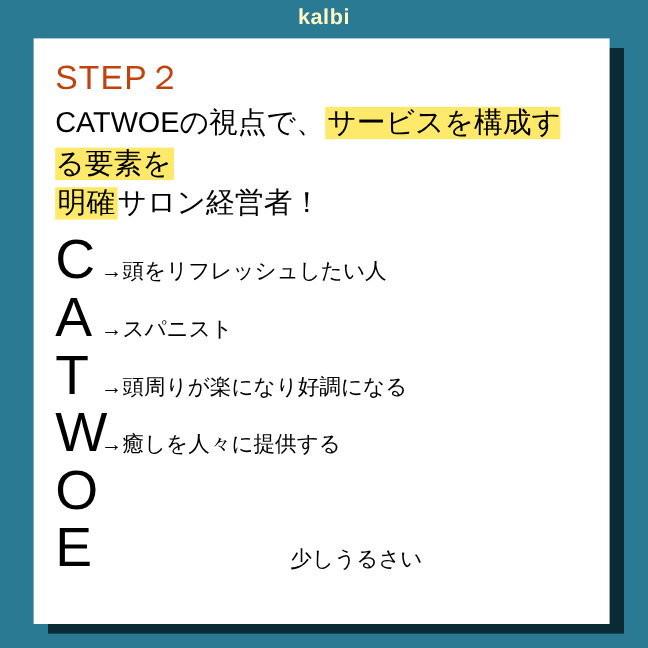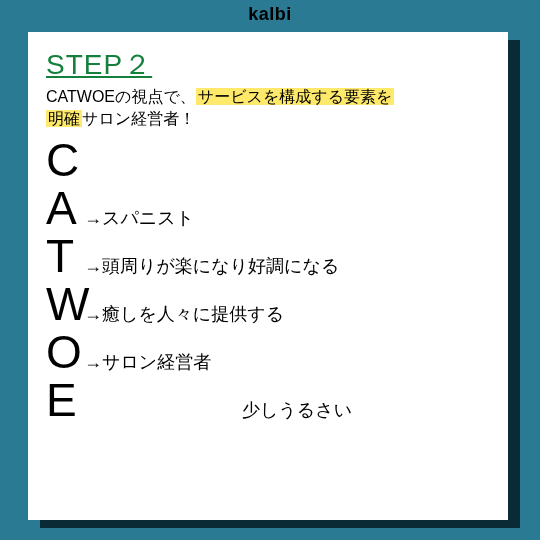--- a/index.html
+++ b/index.html
@@ -9,21 +9,21 @@
     background: #2a7a94;
     font-family: "Hiragino Sans", "Meiryo", sans-serif;
     position: relative;
     overflow: hidden;
   }
   .brand {
     position: absolute;
     top: 4px;
     left: 50%;
     transform: translateX(-50%);
-    color: #000000;
+    color: #fef9c3;
     font-weight: 700;
     font-size: 18px;
     letter-spacing: 0.5px;
   }
   .shadow {
     position: absolute;
     top: 40px;
     left: 40px;
     width: 480px;
     height: 488px;
@@ -35,26 +35,25 @@
     left: 28px;
     width: 480px;
     height: 488px;
     background: #ffffff;
     padding: 14px 18px 10px 18px;
   }
   .step {
     font-size: 28px;
     font-weight: 300;
     letter-spacing: 1px;
-    color: #15803d;
+    color: #c2410c;
     font-family: "Arial", sans-serif;
-    text-decoration: underline;
   }
   .subtitle {
-    font-size: 16px;
+    font-size: 24px;
     line-height: 1.4;
     color: #000;
     margin-top: 2px;
   }
   .hl {
     background: #ffe96b;
     padding: 0 2px;
   }
   .items {
     margin-top: 6px;
@@ -93,36 +92,36 @@
 <div class="shadow"></div>
 
 <div class="card">
   <div class="step">STEP２</div>
   <div class="subtitle">
     <span>CATWOEの視点で、</span><span class="hl">サービスを構成する要素を</span><br><span class="hl">明確</span><span>サロン経営者！</span>
   </div>
   <div class="items">
     <div class="row">
       <div class="letter">C</div>
+      <div class="desc">→頭をリフレッシュしたい人</div>
     </div>
     <div class="row">
       <div class="letter">A</div>
       <div class="desc">→スパニスト</div>
     </div>
     <div class="row">
       <div class="letter">T</div>
       <div class="desc">→頭周りが楽になり好調になる</div>
     </div>
     <div class="row">
       <div class="letter">W</div>
       <div class="desc">→癒しを人々に提供する</div>
     </div>
     <div class="row">
       <div class="letter">O</div>
-      <div class="desc">→サロン経営者</div>
     </div>
     <div class="row">
       <div class="letter">E</div>
       <div class="desc">
         <span class="cont">少しうるさい</span>
       </div>
     </div>
   </div>
 </div>
 

